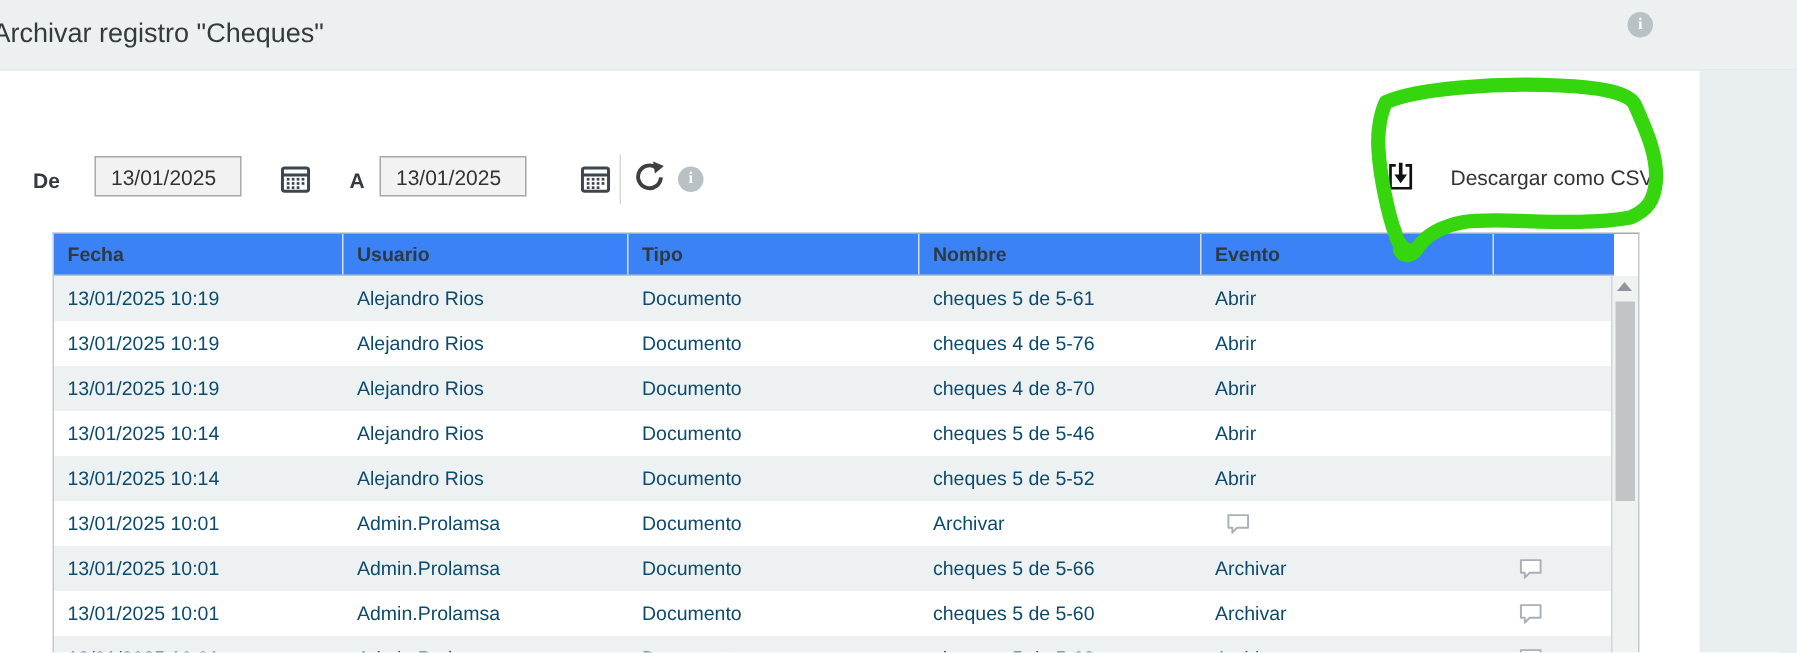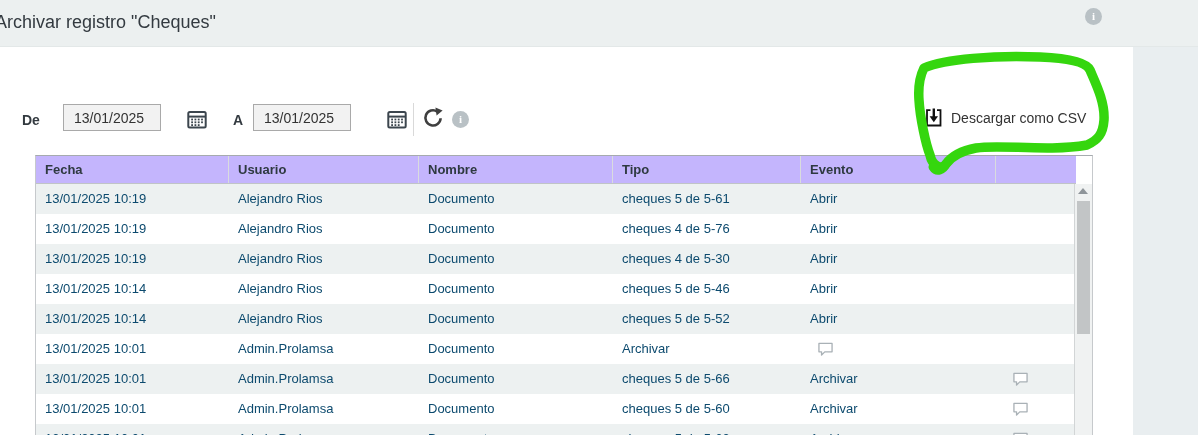--- a/index.html
+++ b/index.html
@@ -41,38 +41,38 @@
   .inp-de { left:63px; }
   .inp-a  { left:253px; }
   .cal-btn { position:absolute; top:109px; width:20px; height:20px; cursor:pointer; }
   .cal-1 { left:187px; }
   .cal-2 { left:387px; }
   .v-sep { position:absolute; left:413px; top:103px; width:1px; height:33px; background:#d9d9d9; }
   .refresh-btn { position:absolute; left:422px; top:107px; width:22px; height:22px; cursor:pointer; }
   .info-filter { position:absolute; left:452px; top:111px; }
   
   .download-btn {
-    position:absolute; left:925px; top:108px; display:flex; align-items:center; gap:8px;
+    position:absolute; left:925px; top:108px; display:flex; align-items:center; gap:24px;
     cursor:pointer;
   }
   .download-btn span { font-size:14px; color:#333; white-space:nowrap; }
   
   .annotation { position:absolute; left:900px; top:48px; z-index:10; pointer-events:none; }
   
   .log-table {
     position:absolute; left:35px; top:155px; width:1058px; height:280px;
     border:1px solid #c6c9cc; border-top:1px solid #a6abae; border-bottom:none;
     overflow:hidden; background:#fff;
   }
   .tbl-row {
     display:grid;
     grid-template-columns:193px 190px 194px 188px 195px 80px;
     width:1040px;
   }
-  .tbl-header { height:28px; background:#c4b5fd; border-bottom:1px solid #c0c4c7; }
+  .tbl-header { height:28px; background:#3b82f6; border-bottom:1px solid #c0c4c7; }
   .tbl-header .cell {
     font-size:13px; font-weight:bold; color:#2e3940; line-height:27px;
     padding-left:9px; border-right:1px solid #d9dcde; overflow:hidden; white-space:nowrap;
   }
   .tbl-header .cell:last-child { border-right:none; }
   .body-row { height:30px; }
   .body-row .cell {
     font-size:13px; color:#0c4a6e; line-height:30px; padding-left:9px;
     overflow:hidden; white-space:nowrap;
   }
@@ -175,22 +175,22 @@
            C 41 123, 32 117, 30 107
            C 26 97, 20 70, 19 52
            C 18 38, 21 26, 24 20 Z" fill="none" stroke="#35d60e" stroke-width="9.5" stroke-linecap="round" stroke-linejoin="round"></path>
   <path d="M 46 116 C 43 122, 37 125, 33 119" fill="none" stroke="#35d60e" stroke-width="9" stroke-linecap="round"></path>
 </svg>
 
 <div class="log-table">
   <div class="tbl-row tbl-header">
     <div class="cell">Fecha</div>
     <div class="cell">Usuario</div>
+    <div class="cell">Tipo</div>
     <div class="cell">Nombre</div>
-    <div class="cell">Tipo</div>
     <div class="cell">Evento</div>
     <div class="cell"></div>
   </div>
 
   <div id="rows-container">
   <div class="tbl-row body-row row-odd">
     <div class="cell">13/01/2025 10:19</div>
     <div class="cell">Alejandro Rios</div>
     <div class="cell">Documento</div>
     <div class="cell">cheques 5 de 5-61</div>
@@ -204,21 +204,21 @@
     <div class="cell">Documento</div>
     <div class="cell">cheques 4 de 5-76</div>
     <div class="cell">Abrir</div>
     <div class="cell cell-icon"></div>
   </div>
 
   <div class="tbl-row body-row row-odd">
     <div class="cell">13/01/2025 10:19</div>
     <div class="cell">Alejandro Rios</div>
     <div class="cell">Documento</div>
-    <div class="cell">cheques 4 de 5-30</div>
+    <div class="cell">cheques 4 de 8-70</div>
     <div class="cell">Abrir</div>
     <div class="cell cell-icon"></div>
   </div>
 
   <div class="tbl-row body-row row-even">
     <div class="cell">13/01/2025 10:14</div>
     <div class="cell">Alejandro Rios</div>
     <div class="cell">Documento</div>
     <div class="cell">cheques 5 de 5-46</div>
     <div class="cell">Abrir</div>

